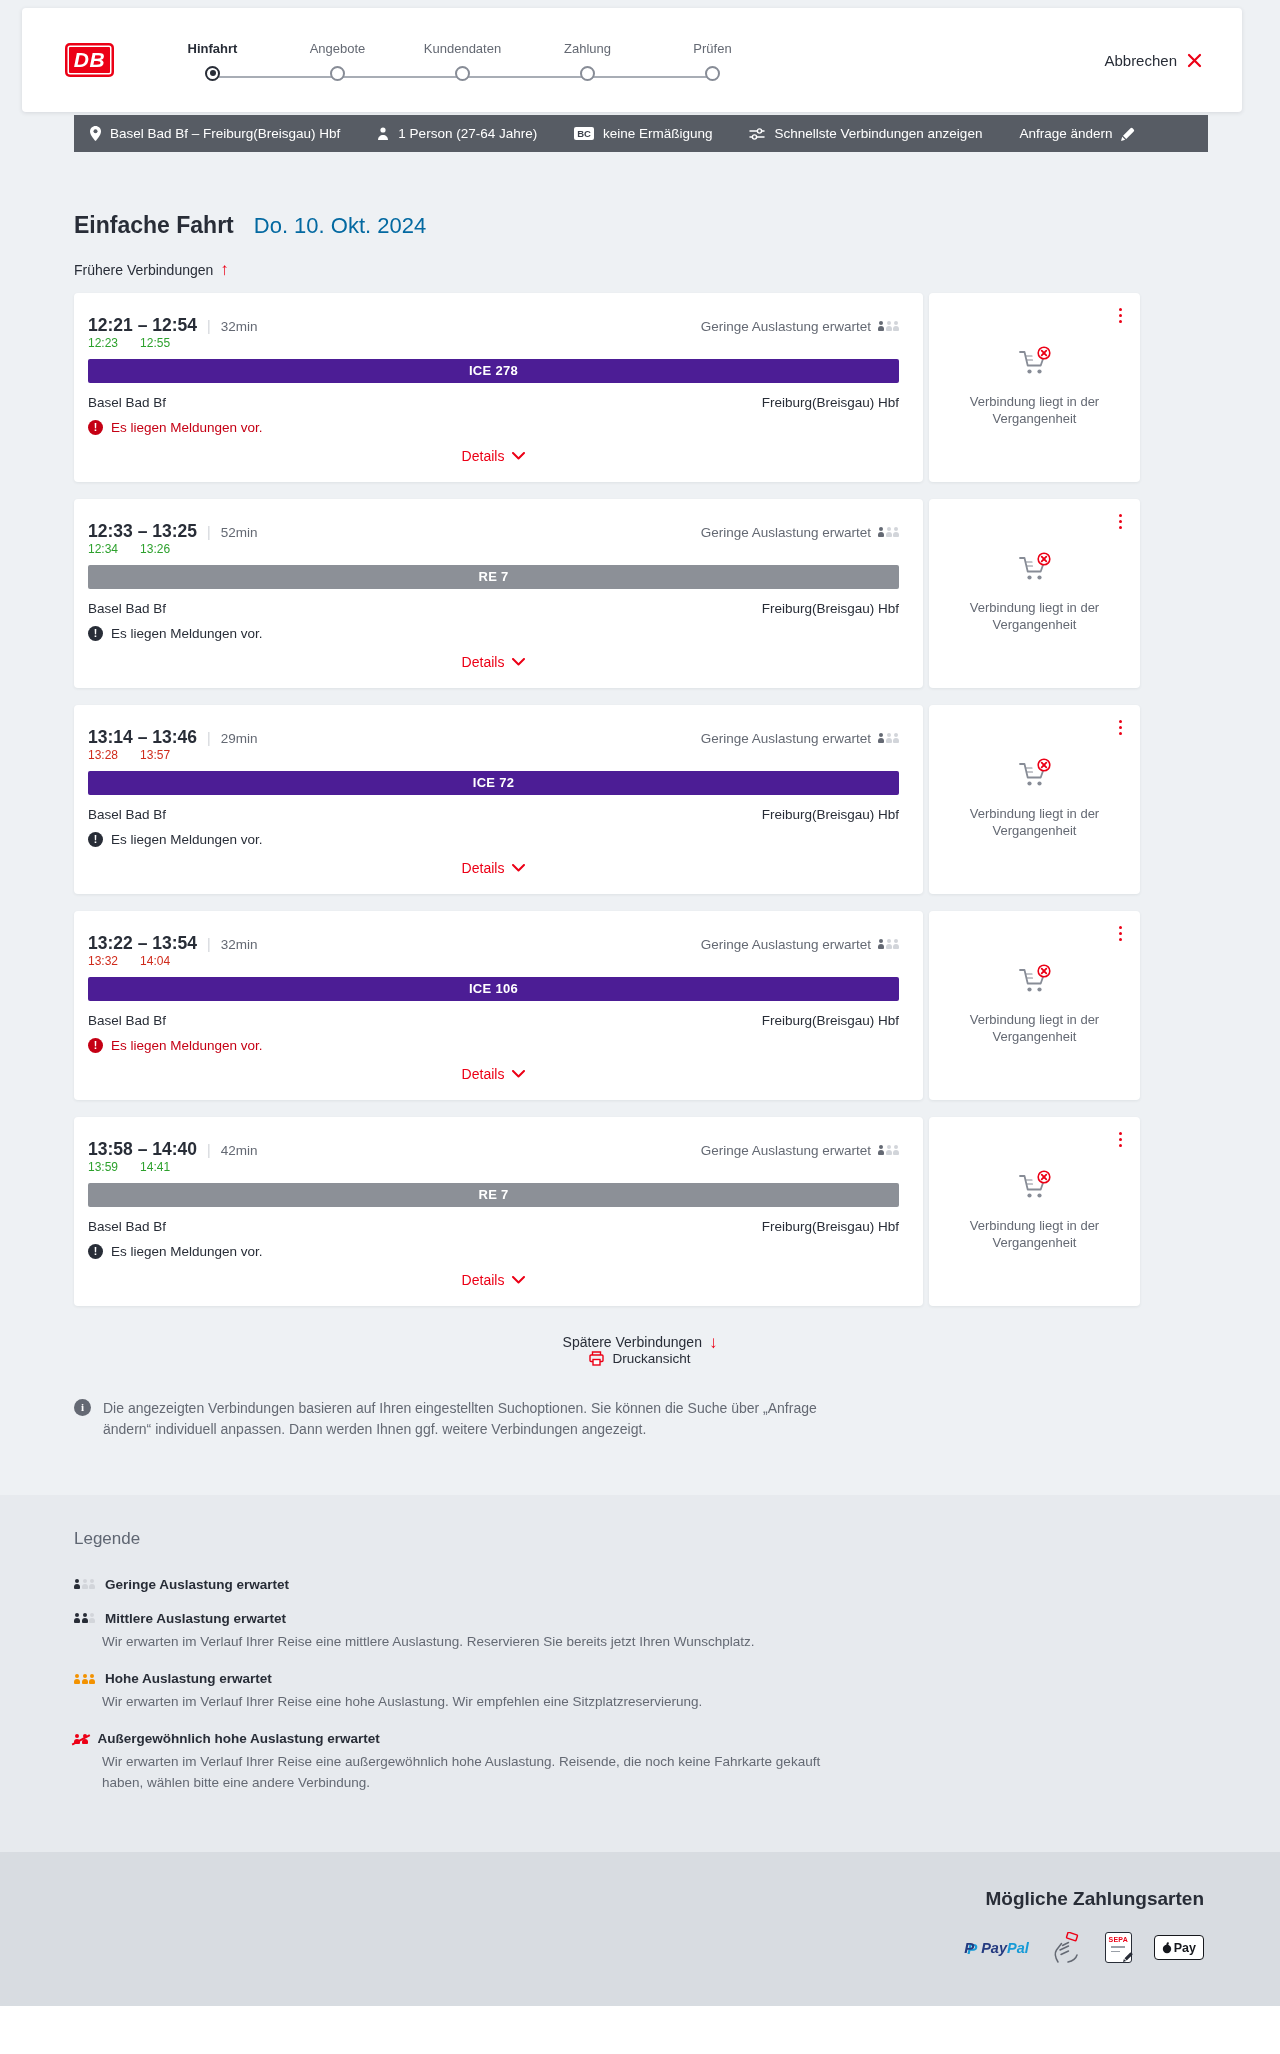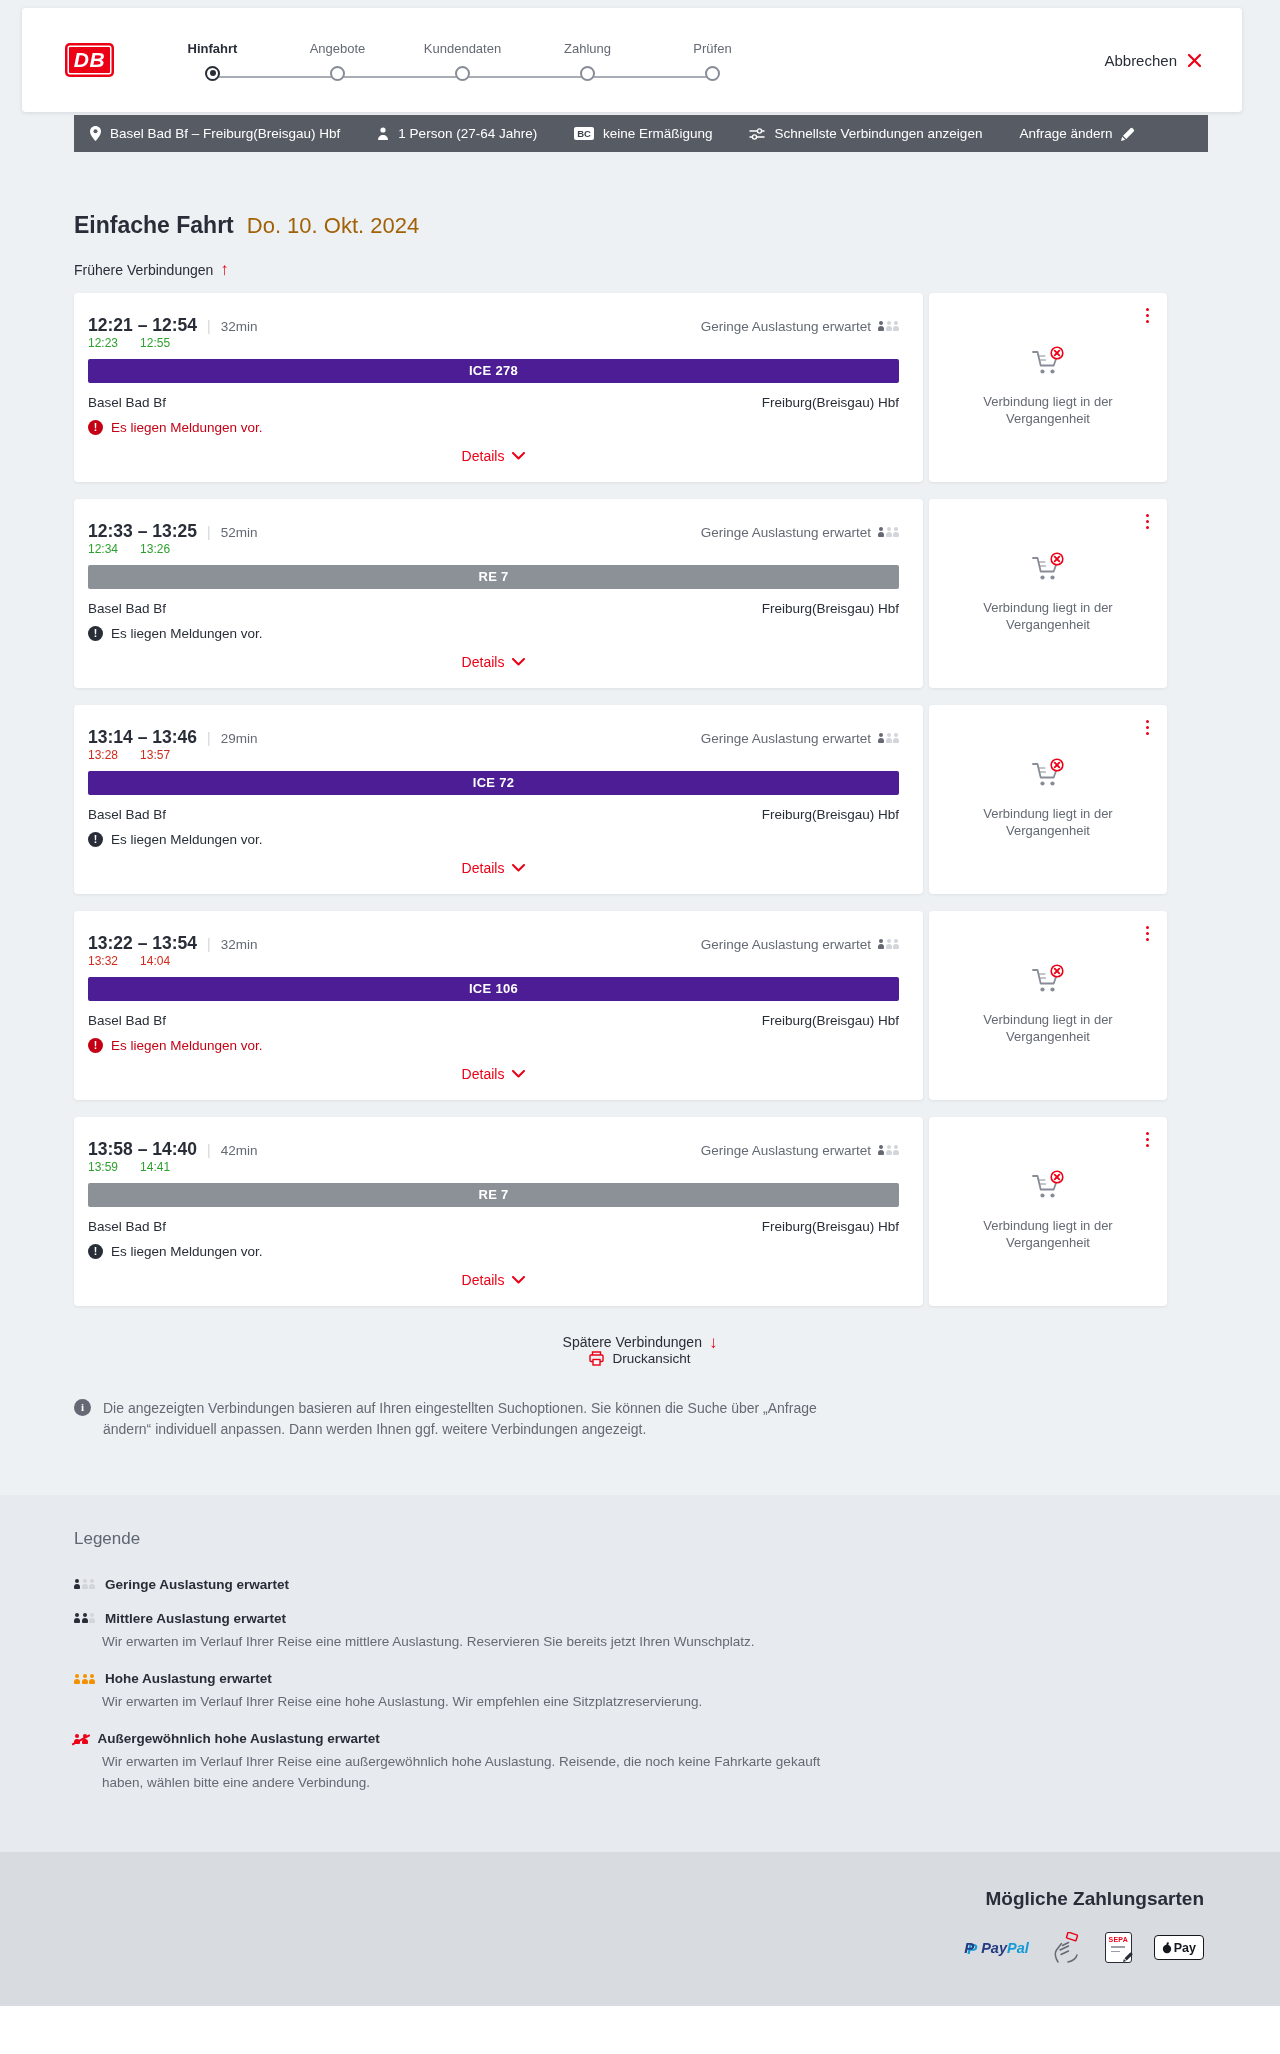--- a/index.html
+++ b/index.html
@@ -26,21 +26,21 @@
     padding:0 16px;box-sizing:border-box;color:#fff;font-size:13.5px;}
   .sb-item{display:flex;align-items:center;gap:9px;white-space:nowrap;}
   .sb-item + .sb-item{margin-left:37px;}
   .sb-modify{margin-left:auto;display:flex;align-items:center;gap:9px;cursor:pointer;}
   .bc-badge{background:#fff;color:#3c414b;font-size:9.5px;font-weight:bold;border-radius:2px;padding:1.5px 3px;line-height:1;}
 
   
   .main{margin:0 74px;padding-bottom:54px;}
   .titlerow{margin-top:60px;display:flex;align-items:baseline;}
   .trip-type{font-size:23px;font-weight:bold;color:#282d37;}
-  .trip-date{font-size:22px;margin-left:13px;color:#a16207;}
+  .trip-date{font-size:22px;margin-left:20px;color:#0369a1;}
   .linkrow{margin-top:22px;font-size:14px;display:inline-flex;align-items:center;gap:7px;color:#282d37;cursor:pointer;}
   .red-arrow{color:#ec0016;font-size:17px;font-weight:bold;line-height:1;}
 
   .conn-list{margin-top:14px;}
   .conn-row{display:flex;gap:6px;margin-bottom:17px;}
   .conn-card{width:849px;box-sizing:border-box;background:#fff;border-radius:4px;box-shadow:0 1px 3px rgba(40,45,55,.08);
     padding:22px 24px 18px 14px;}
   .c-top{display:flex;align-items:baseline;}
   .c-times{font-size:17.5px;font-weight:bold;color:#282d37;}
   .c-sep{color:#d2d5da;margin:0 10px;font-size:14px;}
@@ -58,21 +58,21 @@
   .bar-dark{background:#4c1d95;} .bar-gray{background:#8c9097;}
   .c-stations{margin-top:12px;display:flex;justify-content:space-between;font-size:13.5px;color:#282d37;}
   .c-msg{margin-top:10px;display:flex;align-items:center;gap:8px;font-size:13.5px;color:#282d37;}
   .msg-ico{width:15px;height:15px;border-radius:50%;background:#282d37;color:#fff;font-size:10.5px;font-weight:bold;
     display:inline-flex;align-items:center;justify-content:center;line-height:1;}
   .msg-ico::before{content:"!";}
   .msg-red{color:#c50014;} .msg-red .msg-ico{background:#c50014;}
   .c-details{margin-top:13px;display:flex;justify-content:center;}
   .details-btn{display:inline-flex;align-items:center;gap:8px;color:#ec0016;font-size:14px;cursor:pointer;}
 
-  .past-panel{width:238px;box-sizing:border-box;background:#fff;border-radius:4px;box-shadow:0 1px 3px rgba(40,45,55,.08);
+  .past-panel{width:211px;box-sizing:border-box;background:#fff;border-radius:4px;box-shadow:0 1px 3px rgba(40,45,55,.08);
     position:relative;text-align:center;padding-top:52px;}
   .kebab{position:absolute;top:13px;right:16px;display:flex;flex-direction:column;gap:2.5px;cursor:pointer;padding:2px;}
   .kebab i{width:3.5px;height:3.5px;border-radius:50%;background:#ec0016;}
   .past-note{margin:12px auto 0;width:170px;font-size:13px;color:#646973;line-height:1.35;}
 
   .laterrow{margin-top:28px;display:flex;align-items:center;justify-content:space-between;flex-direction:column;}
   .print-btn{display:inline-flex;align-items:center;gap:8px;font-size:13.5px;color:#282d37;cursor:pointer;}
 
   .inforow{margin-top:32px;display:flex;gap:12px;}
   .info-ico{flex:none;width:17px;height:17px;border-radius:50%;background:#646973;color:#fff;font-size:11px;font-weight:bold;

